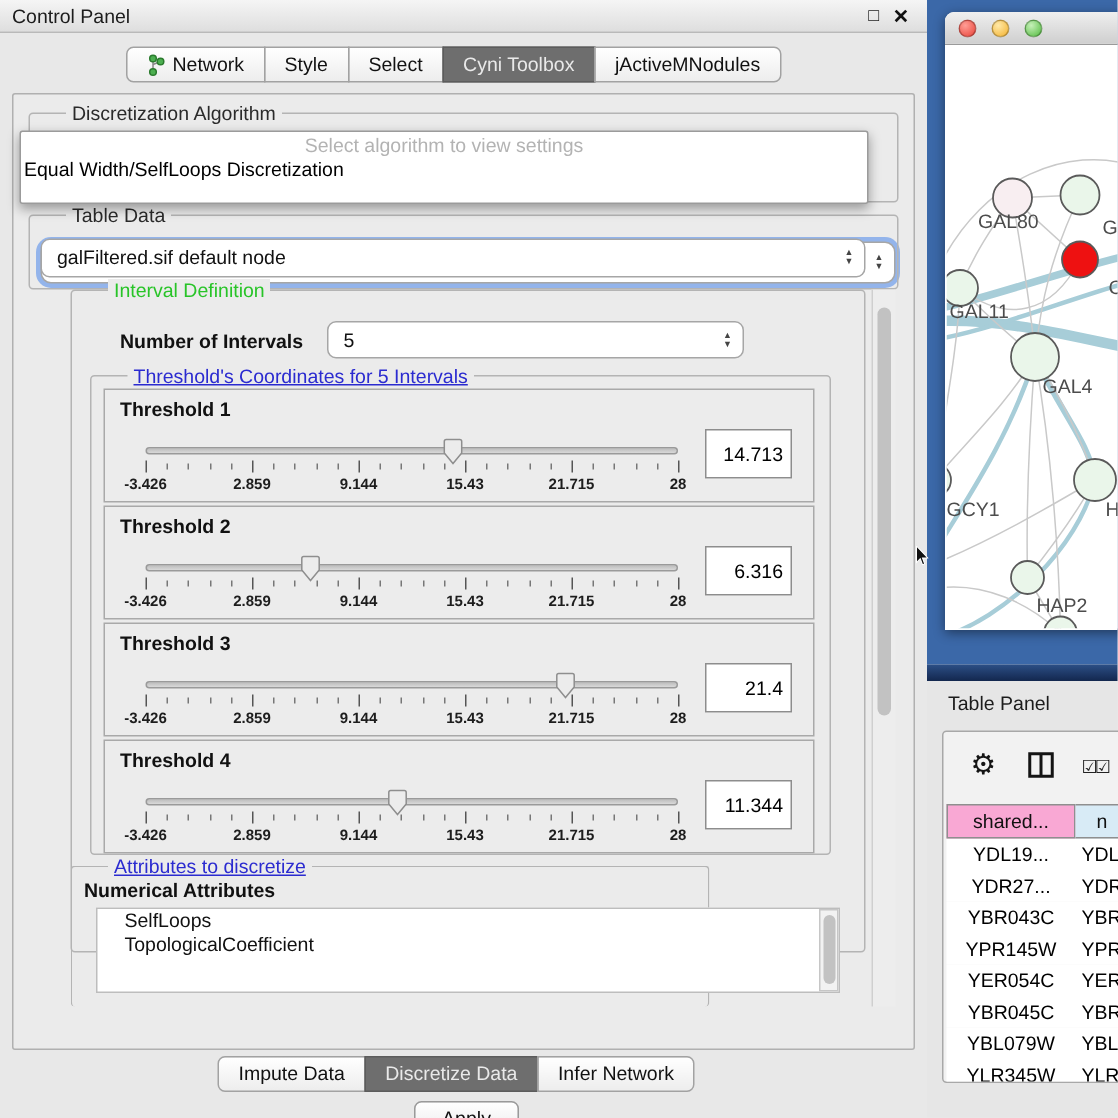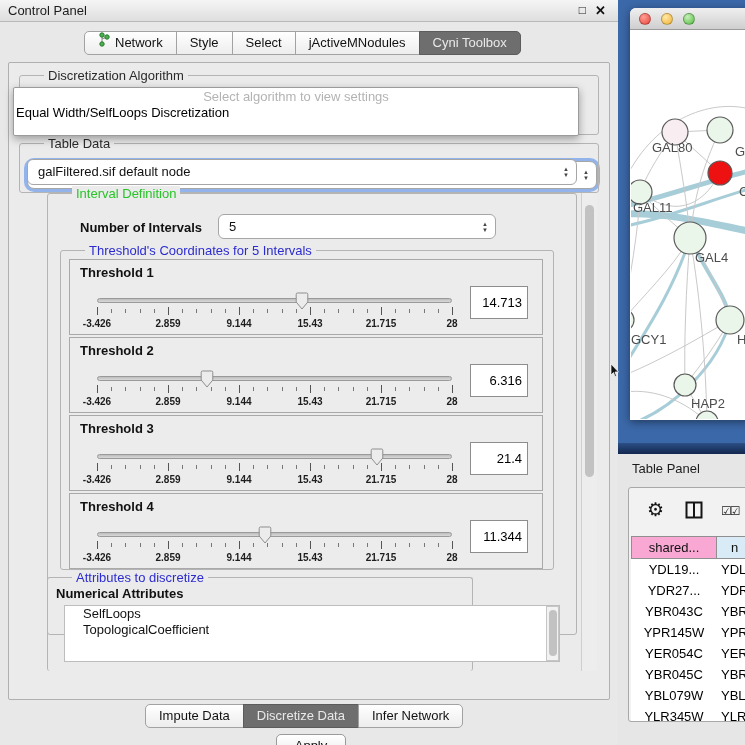--- a/index.html
+++ b/index.html
@@ -9,34 +9,34 @@
   #control-panel { position:absolute; left:0; top:0; width:618px; height:745px; background:#e8e8e8; }
   #cp-titlebar { position:absolute; left:0; top:0; width:618px; height:22px;
     background:linear-gradient(#f5f5f5,#dedede); border-bottom:1px solid #b9b9b9; }
   #cp-title { position:absolute; left:8px; top:3px; font-size:13px; color:#1c1c1c; }
   #cp-float { position:absolute; right:32px; top:3px; font-size:12px; color:#222; cursor:default; }
   #cp-close { position:absolute; right:12px; top:3px; font-size:13px; font-weight:bold; color:#111; }
 
   .seg-row { position:absolute; display:flex; }
   .seg { height:24px; line-height:22px; padding:0 13px; font-size:13px; color:#111;
     background:linear-gradient(#ffffff,#ededed); border:1px solid #a2a2a2; margin-left:-1px;
-    display:flex; align-items:flex-start; gap:5px; white-space:nowrap; }
+    display:flex; align-items:center; gap:5px; white-space:nowrap; }
   .seg:first-child { border-radius:5px 0 0 5px; margin-left:0; }
   .seg:last-child { border-radius:0 5px 5px 0; }
   .seg.sel { background:#6e6e6e; color:#e9e9e9; border-color:#5c5c5c; }
 
   #cp-body { position:absolute; left:8px; top:62px; width:602px; height:638px;
     border:1px solid #b0b0b0; border-radius:2px; background:#ebebeb; }
 
   .group { position:absolute; border:1px solid #b4b4b4; border-radius:3px; }
   .group-title { position:absolute; top:-8px; left:24px; background:#ebebeb; padding:0 4px;
     font-size:13px; white-space:nowrap; }
   .gt-dark { color:#2a2a2a; }
   .gt-green { color:#28c428; }
-  .gt-blue  { color:#2b2bd0; }
+  .gt-blue  { color:#2b2bd0;text-decoration:underline; }
 
   .combo { position:absolute; background:#ffffff; border:1px solid #a6a6a6; border-radius:6px;
     font-size:13px; color:#111; line-height:24px; padding:0 24px 0 10px; }
   .combo .arrows { position:absolute; right:7px; top:0; height:100%; display:flex; flex-direction:column;
     justify-content:center; font-size:6px; color:#444; line-height:6px; }
 
   
   #algo-combo { left:18px; top:98px; width:570px; height:28px; border-radius:7px;
     box-shadow:0 0 0 3px rgba(100,150,235,.65); }
 
@@ -129,25 +129,25 @@
         <circle cx="9" cy="5" r="2.2" fill="#4caf50" stroke="#2b7b2e"></circle>
       </svg>
       <span>Network</span>
     </div>
     <div class="seg">
         <span>Style</span>
       </div>
     <div class="seg">
         <span>Select</span>
       </div>
+    <div class="seg sel">
+        <span>Cyni Toolbox</span>
+      </div>
     <div class="seg">
         <span>jActiveMNodules</span>
-      </div>
-    <div class="seg sel">
-        <span>Cyni Toolbox</span>
       </div>
   </div>
 
   <div id="cp-body">
 
     <div class="group" style="left:10px; top:12px; width:580px; height:60px;">
       <span class="group-title gt-dark">Discretization Algorithm</span>
     </div>
     <div class="combo" id="algo-combo">
       <span class="arrows">▲<br>▼</span>

